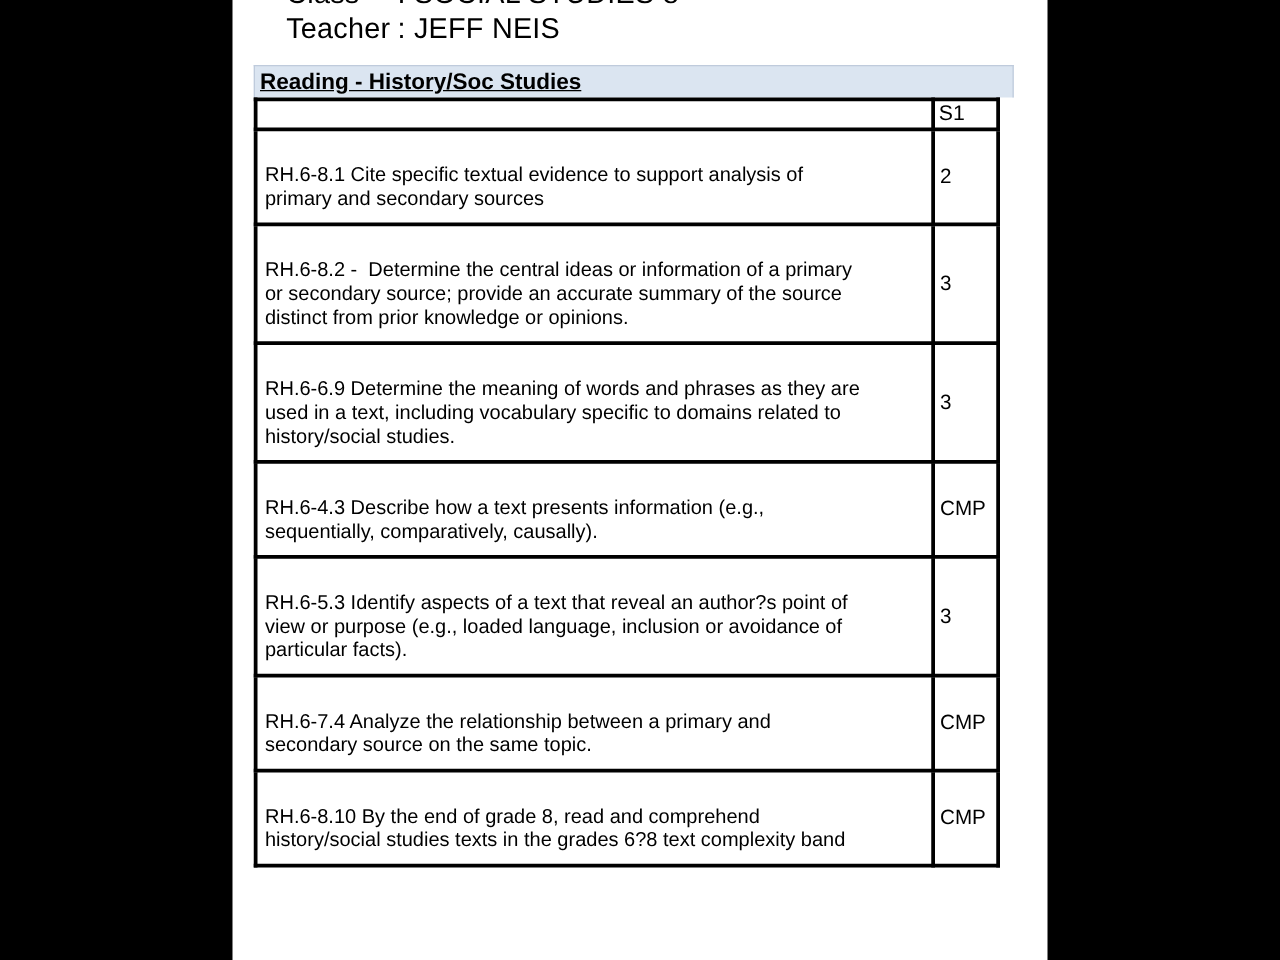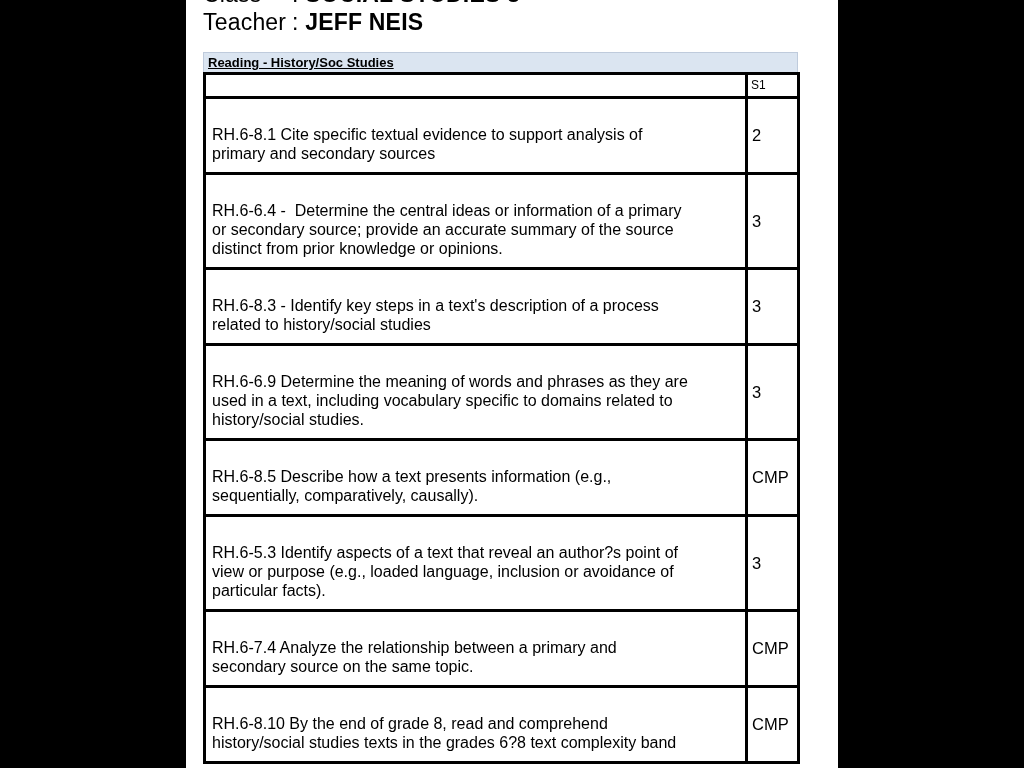--- a/index.html
+++ b/index.html
@@ -28,32 +28,33 @@
     line-height: 28px;
     white-space: nowrap;
     letter-spacing: 0.2px;
   }
   .info-line.clipped {
     margin-top: -20px; 
   }
   .info-label {
     display: inline-block;
     min-width: 89px;
+    margin-left: 26px;
   }
   .info-value {
-    font-weight: bold;
+    font-weight: normal;
   }
   .section-title {
     margin-top: 16px;
     width: 586px;
     background: #dbe5f1;
     border: 1px solid #bfcbdc;
     border-bottom: none;
-    padding: 2px 3px 2px 4px;
-    font-size: 13px;
+    padding: 2px 16px 2px 4px;
+    font-size: 18px;
     font-weight: bold;
     box-sizing: content-box;
   }
   .section-title .title-text {
     text-decoration: underline;
   }
   table.grades {
     border-collapse: collapse;
     width: 594px;
     table-layout: fixed;
@@ -70,21 +71,21 @@
   }
   td.score-cell {
     padding: 2px 2px 2px 4px;
     font-size: 16.5px;
   }
   tr.term-row td.desc-cell {
     padding: 1px 6px;
   }
   tr.term-row td.score-cell {
     padding: 0px 2px 1px 3px;
-    font-size: 12px;
+    font-size: 17px;
   }
 </style>
 </head>
 <body>
 
 <div class="page">
   <div class="content">
 
     <div class="info-line clipped">
       <span class="info-label">Class</span><span>: </span><span class="info-value">SOCIAL STUDIES 8</span>
@@ -109,41 +110,36 @@
           <td class="score-cell">S1</td>
         </tr>
 
   <tr>
     <td class="desc-cell">RH.6-8.1 Cite specific textual evidence to support analysis of
 primary and secondary sources</td>
     <td class="score-cell">2</td>
   </tr>
 
   <tr>
-    <td class="desc-cell">RH.6-6.4 -  Determine the central ideas or information of a primary
+    <td class="desc-cell">RH.6-8.2 -  Determine the central ideas or information of a primary
 or secondary source; provide an accurate summary of the source
 distinct from prior knowledge or opinions.</td>
     <td class="score-cell">3</td>
   </tr>
 
-  <tr>
-    <td class="desc-cell">RH.6-8.3 - Identify key steps in a text's description of a process
-related to history/social studies</td>
-    <td class="score-cell">3</td>
-  </tr>
 
   <tr>
     <td class="desc-cell">RH.6-6.9 Determine the meaning of words and phrases as they are
 used in a text, including vocabulary specific to domains related to
 history/social studies.</td>
     <td class="score-cell">3</td>
   </tr>
 
   <tr>
-    <td class="desc-cell">RH.6-8.5 Describe how a text presents information (e.g.,
+    <td class="desc-cell">RH.6-4.3 Describe how a text presents information (e.g.,
 sequentially, comparatively, causally).</td>
     <td class="score-cell">CMP</td>
   </tr>
 
   <tr>
     <td class="desc-cell">RH.6-5.3 Identify aspects of a text that reveal an author?s point of
 view or purpose (e.g., loaded language, inclusion or avoidance of
 particular facts).</td>
     <td class="score-cell">3</td>
   </tr>

